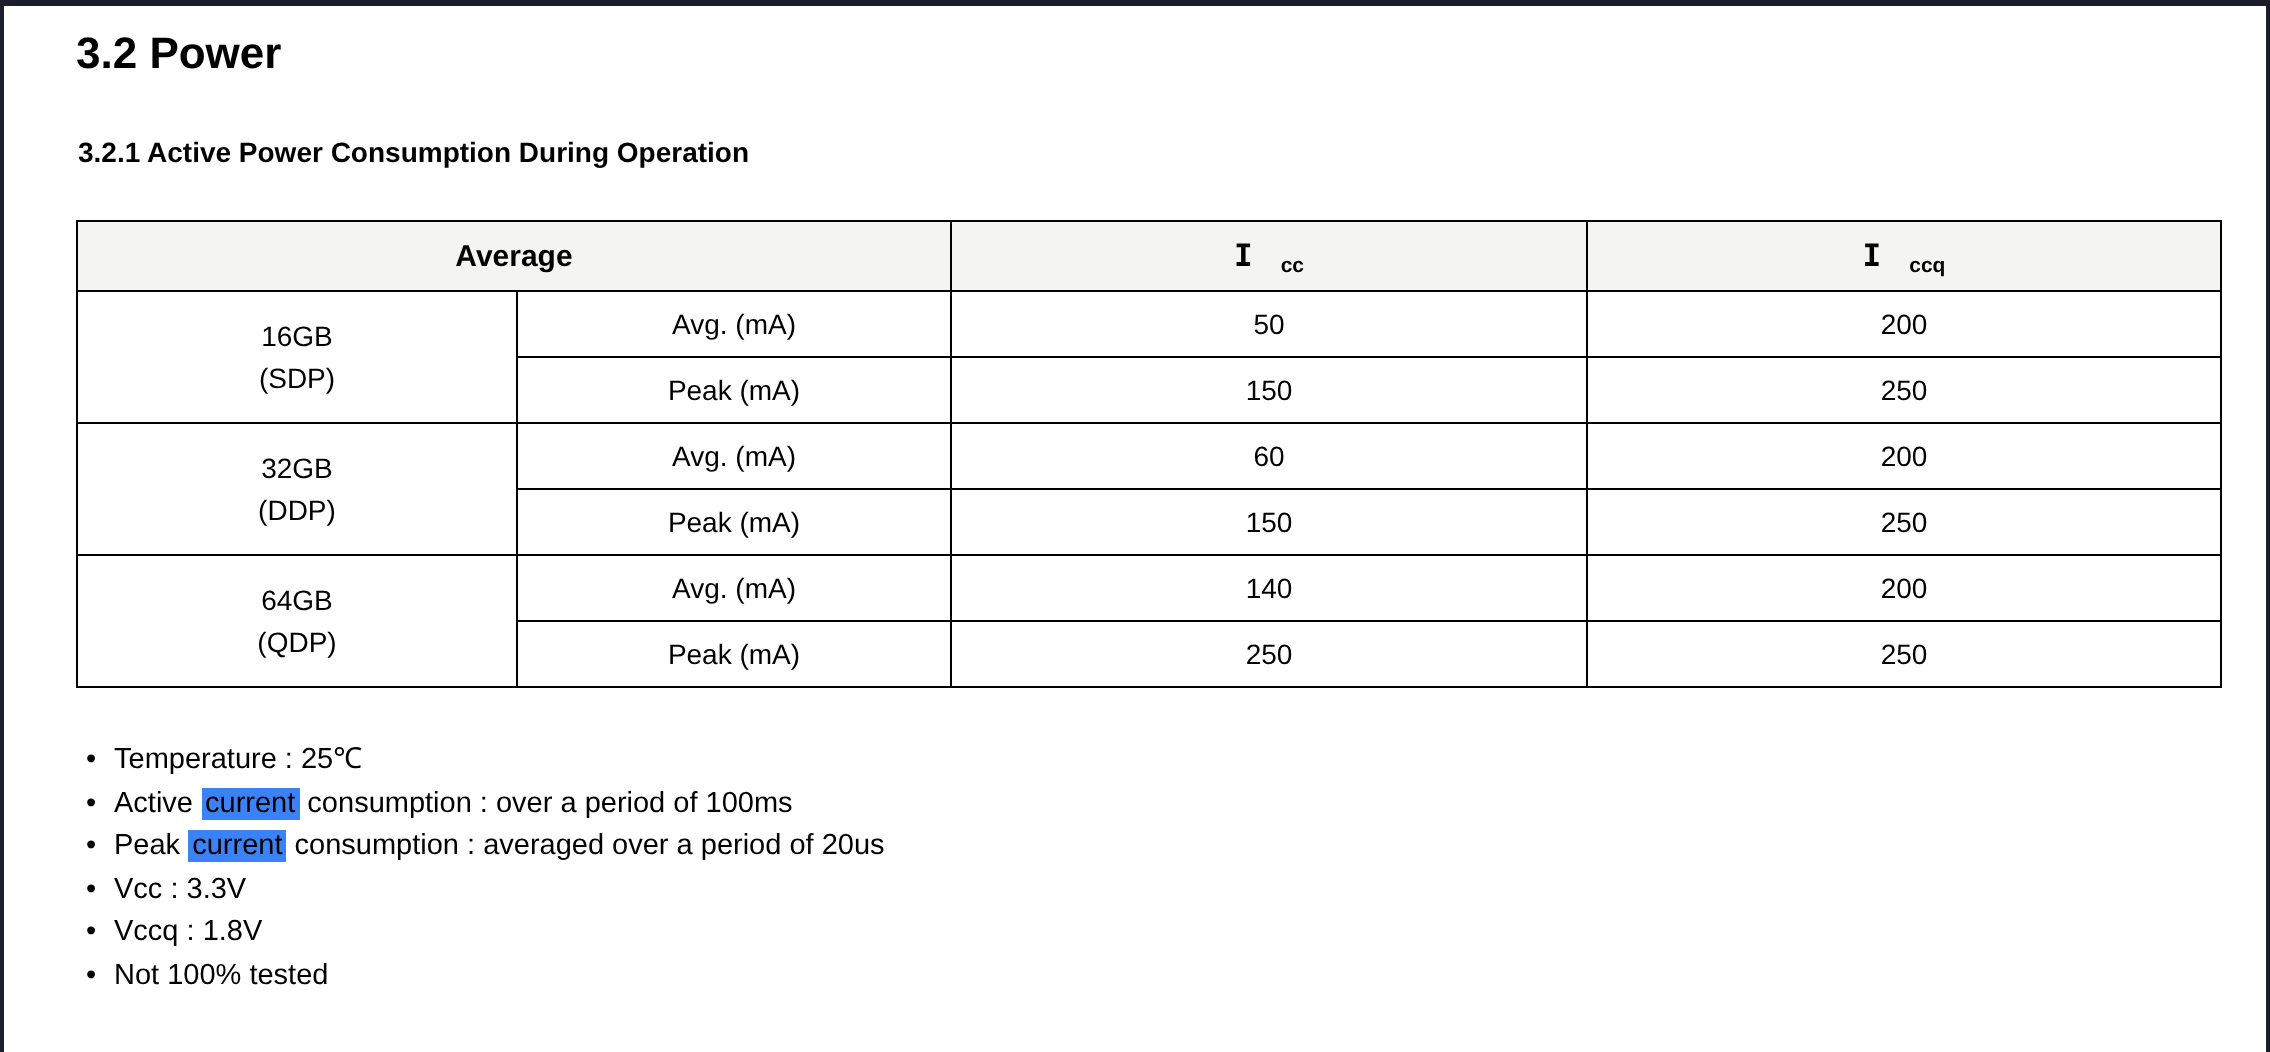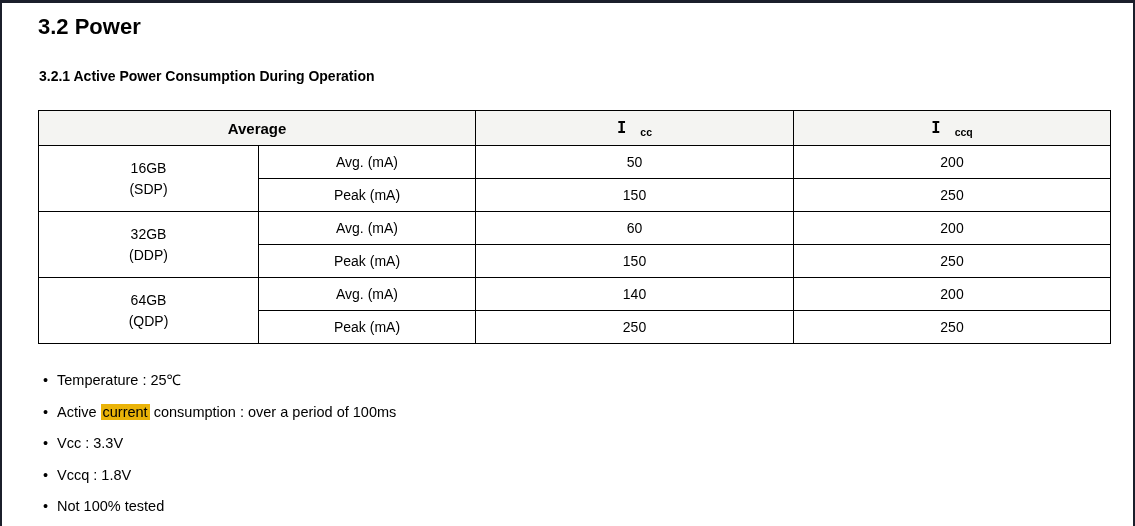--- a/index.html
+++ b/index.html
@@ -75,30 +75,29 @@
     list-style: none;
     margin: 26px 0 0 0;
     padding: 0 0 0 5px;
     font-size: 14.5px;
   }
   ul.notes li {
     position: relative;
     padding-left: 14px;
     line-height: 21.5px;
     white-space: nowrap;
-    margin-top: 10px;
   }
   ul.notes li::before {
     content: "\2022";
     position: absolute;
     left: 0;
     top: 0;
   }
   .hl {
-    background: #eab308;
+    background: #3b82f6;
     padding: 0 2px;
     text-align: right;
   }
 </style>
 </head>
 <body>
 
 <div class="page">
 
   <h1 class="section-title">3.2 Power</h1>
@@ -163,18 +162,19 @@
         <td>Peak (mA)</td>
         <td>250</td>
         <td>250</td>
       </tr>
     </tbody>
   </table>
 
   <ul class="notes">
     <li><span>Temperature : 25℃</span></li>
     <li><span>Active </span><span class="hl">current</span><span> consumption : over a period of 100ms</span></li>
+    <li><span>Peak </span><span class="hl">current</span><span> consumption : averaged over a period of 20us</span></li>
     <li><span>Vcc : 3.3V</span></li>
     <li><span>Vccq : 1.8V</span></li>
     <li><span>Not 100% tested</span></li>
   </ul>
 
 </div>
 
 </body></html>

